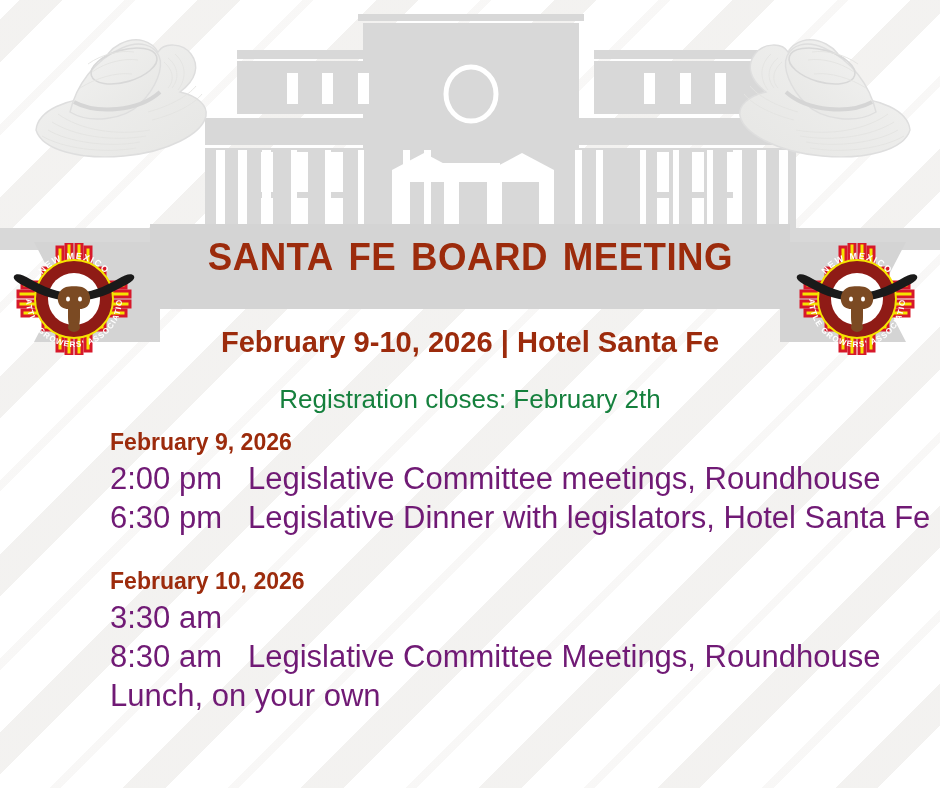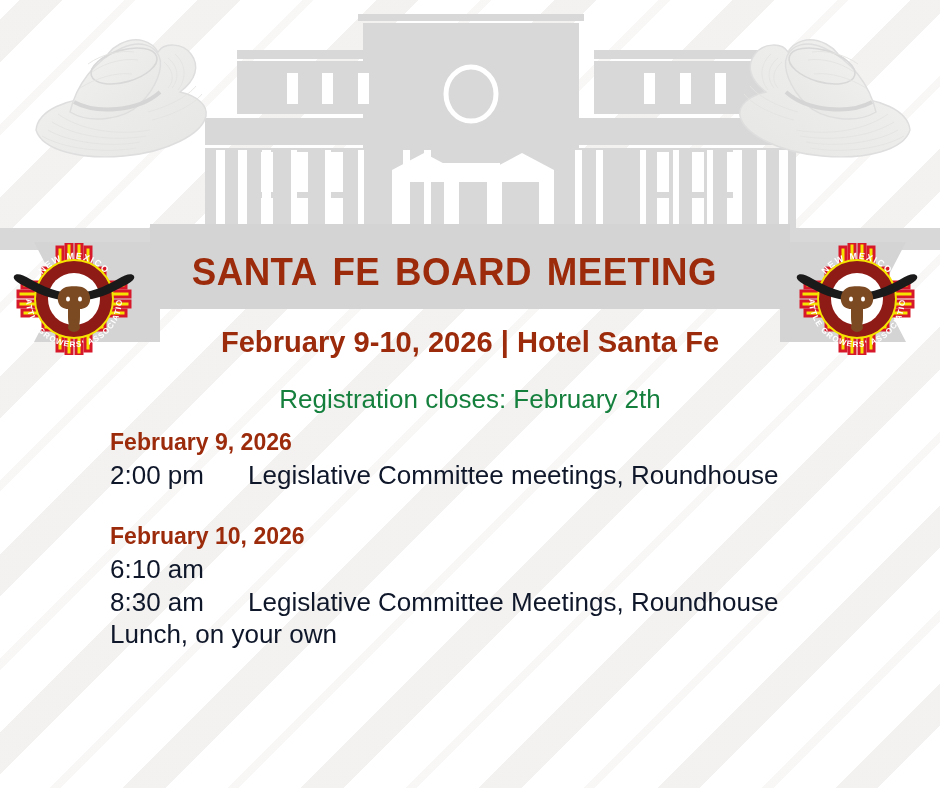--- a/index.html
+++ b/index.html
@@ -36,22 +36,22 @@
   .capitol-wrap svg{display:block;}
   .hat{position:absolute;top:18px;}
   .hat.left{left:28px;}
   .hat.right{right:22px;}
   
   .banner{
     position:absolute;left:0;top:222px;width:940px;height:145px;
   }
   .banner svg{display:block;}
   .title-box{
-    position:absolute;left:134px;top:224px;width:640px;height:85px;
-    display:flex;align-items:center;justify-content:center;
+    position:absolute;left:150px;top:224px;width:640px;height:85px;
+    display:flex;justify-content:center;
   }
   .title-text{
     font-family:"Liberation Sans Narrow","Liberation Sans","DejaVu Sans Condensed",sans-serif;
     font-weight:bold;
     font-size:55px;
     letter-spacing:0.5px;
     color:#9c2b0c;
     font-variant:small-caps;
     text-transform:lowercase;
     white-space:nowrap;
@@ -80,21 +80,21 @@
   }
   .day-block{margin-bottom:10px;margin-left:22px;}
   .day-head{
     font-family:"Liberation Sans Narrow","Liberation Sans",sans-serif;
     font-weight:bold;font-size:24px;color:#9c2b0c;
     margin-bottom:3px;letter-spacing:0px;
     transform:scaleX(0.96);transform-origin:left center;
   }
   .row{
     display:flex;align-items:baseline;
-    font-size:26px;color:#0f172a;line-height:1.26;
+    font-size:31px;color:#701a75;line-height:1.26;
     font-family:"Liberation Sans","DejaVu Sans",sans-serif;
   }
   .row .time{width:138px;flex:0 0 138px;white-space:nowrap;}
   .row .desc{white-space:nowrap;}
   .gap{height:20px;}
 </style>
 </head>
 <body>
 
 <div id="poster">
@@ -388,28 +388,32 @@
   </div>
 
   <div class="schedule">
 
     <div class="day-block">
       <div class="day-head">February 9, 2026</div>
       <div class="row">
         <span class="time">2:00 pm</span>
         <span class="desc">Legislative Committee meetings, Roundhouse</span>
       </div>
+      <div class="row">
+        <span class="time">6:30 pm</span>
+        <span class="desc">Legislative Dinner with legislators, Hotel Santa Fe</span>
+      </div>
     </div>
 
     <div class="gap"></div>
 
     <div class="day-block">
       <div class="day-head">February 10, 2026</div>
       <div class="row">
-        <span class="time">6:10 am</span>
+        <span class="time">3:30 am</span>
       </div>
       <div class="row">
         <span class="time">8:30 am</span>
         <span class="desc">Legislative Committee Meetings, Roundhouse</span>
       </div>
       <div class="row">
         <span class="desc">Lunch, on your own</span>
       </div>
     </div>
 

